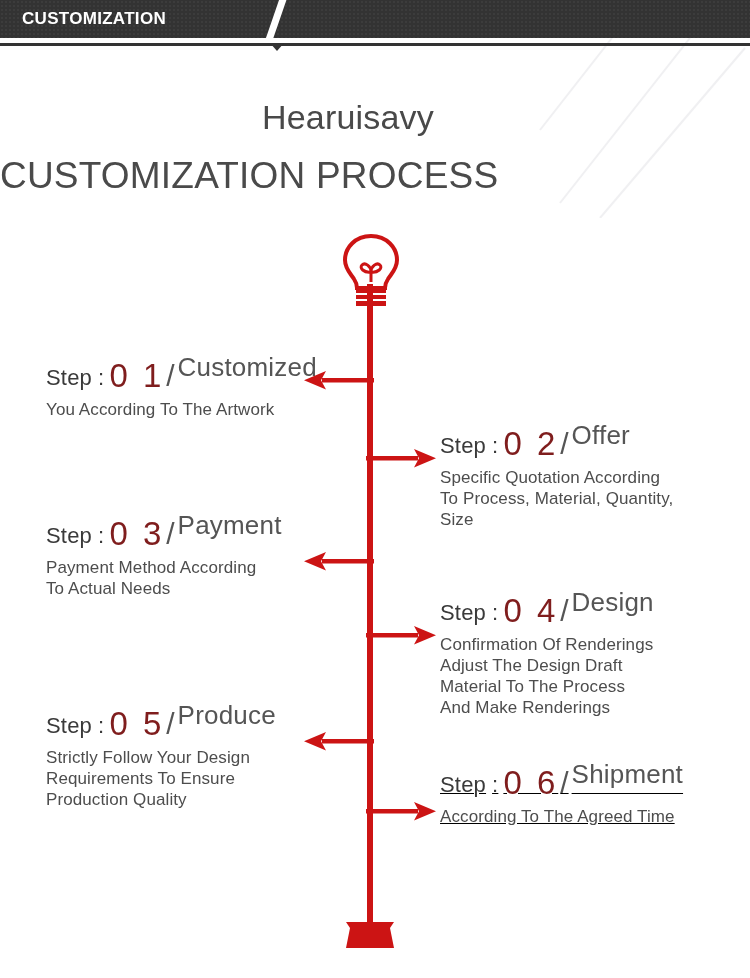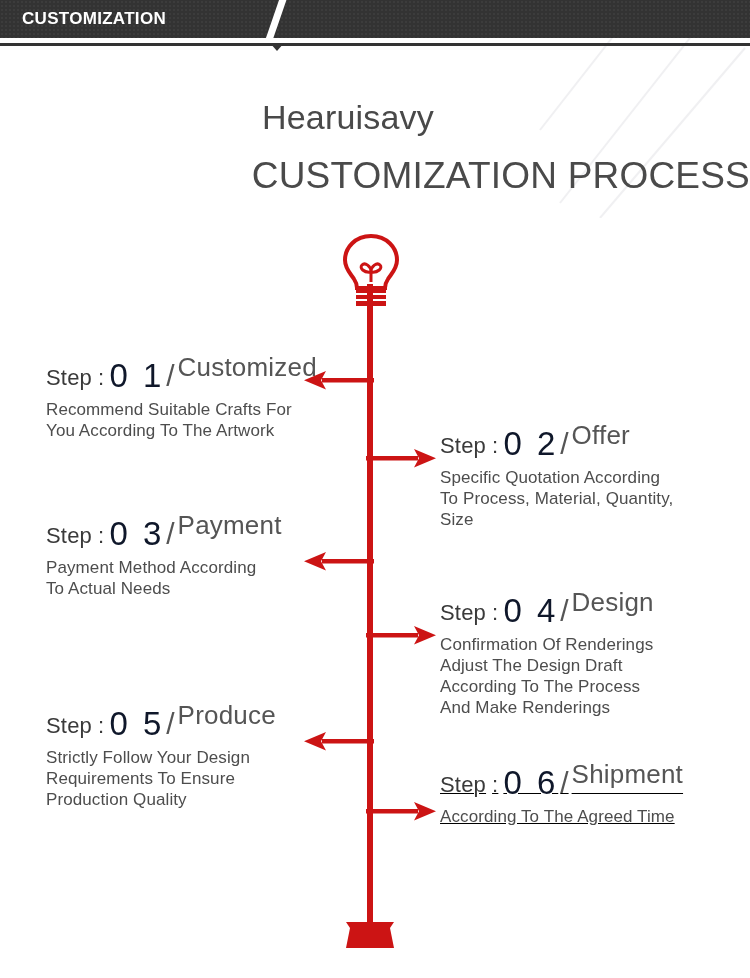--- a/index.html
+++ b/index.html
@@ -88,21 +88,21 @@
     text-align: center;
     font-size: 34px;
     color: #494949;
     font-family: "Liberation Sans", sans-serif;
     letter-spacing: 0.2px;
   }
   .subtitle {
     position: absolute;
     left: 0; top: 155px;
     width: 750px;
-    text-align: right;
+    text-align: left;
     font-size: 37px;
     color: #4a4a4a;
     font-family: "Liberation Sans", sans-serif;
     letter-spacing: 0.2px;
   }
 
   
   .spine {
     position: absolute;
     left: 367px;
@@ -142,21 +142,21 @@
     line-height: 1;
   }
   .step-word {
     font-size: 22px;
     color: #3a3a3a;
     font-family: "Liberation Sans", sans-serif;
     letter-spacing: 0.2px;
   }
   .step-num {
     font-size: 33px;
-    color: #0f172a;
+    color: #7f1d1d;
     font-family: "Liberation Sans", sans-serif;
     letter-spacing: 3px;
     margin-left: 5px;
     position: relative;
     top: 2px;
   }
   .step-slash {
     font-size: 30px;
     color: #555555;
     font-family: "Liberation Sans", sans-serif;
@@ -266,21 +266,20 @@
       <rect x="0" y="9" width="52" height="4.5" fill="#cc1414"></rect>
       <path d="M70 11.2 L48 2 L53 11.2 L48 20.4 Z" fill="#cc1414"></path>
     </svg>
   </div>
 
   <div class="step left" style="left:46px; top:357px;">
     <div class="step-head">
       <span class="step-word">Step</span><span class="step-word" style="margin-left:6px;">:</span><span class="step-num">0 1</span><span class="step-slash">/</span><span class="step-label">Customized</span>
     </div>
     <div class="step-desc">
-      <div>Recommend Suitable Crafts For</div>
       <div>You According To The Artwork</div>
     </div>
   </div>
 
   <div class="step right" style="left:440px; top:425px;">
     <div class="step-head">
       <span class="step-word">Step</span><span class="step-word" style="margin-left:6px;">:</span><span class="step-num">0 2</span><span class="step-slash">/</span><span class="step-label">Offer</span>
     </div>
     <div class="step-desc">
       <div>Specific  Quotation  According</div>
@@ -299,21 +298,21 @@
     </div>
   </div>
 
   <div class="step right" style="left:440px; top:592px;">
     <div class="step-head">
       <span class="step-word">Step</span><span class="step-word" style="margin-left:6px;">:</span><span class="step-num">0 4</span><span class="step-slash">/</span><span class="step-label">Design</span>
     </div>
     <div class="step-desc">
       <div>Confirmation Of Renderings</div>
       <div>Adjust The Design Draft</div>
-      <div>According To The Process</div>
+      <div>Material To The Process</div>
       <div>And Make Renderings</div>
     </div>
   </div>
 
   <div class="step left" style="left:46px; top:705px;">
     <div class="step-head">
       <span class="step-word">Step</span><span class="step-word" style="margin-left:6px;">:</span><span class="step-num">0 5</span><span class="step-slash">/</span><span class="step-label">Produce</span>
     </div>
     <div class="step-desc">
       <div>Strictly Follow Your Design</div>

